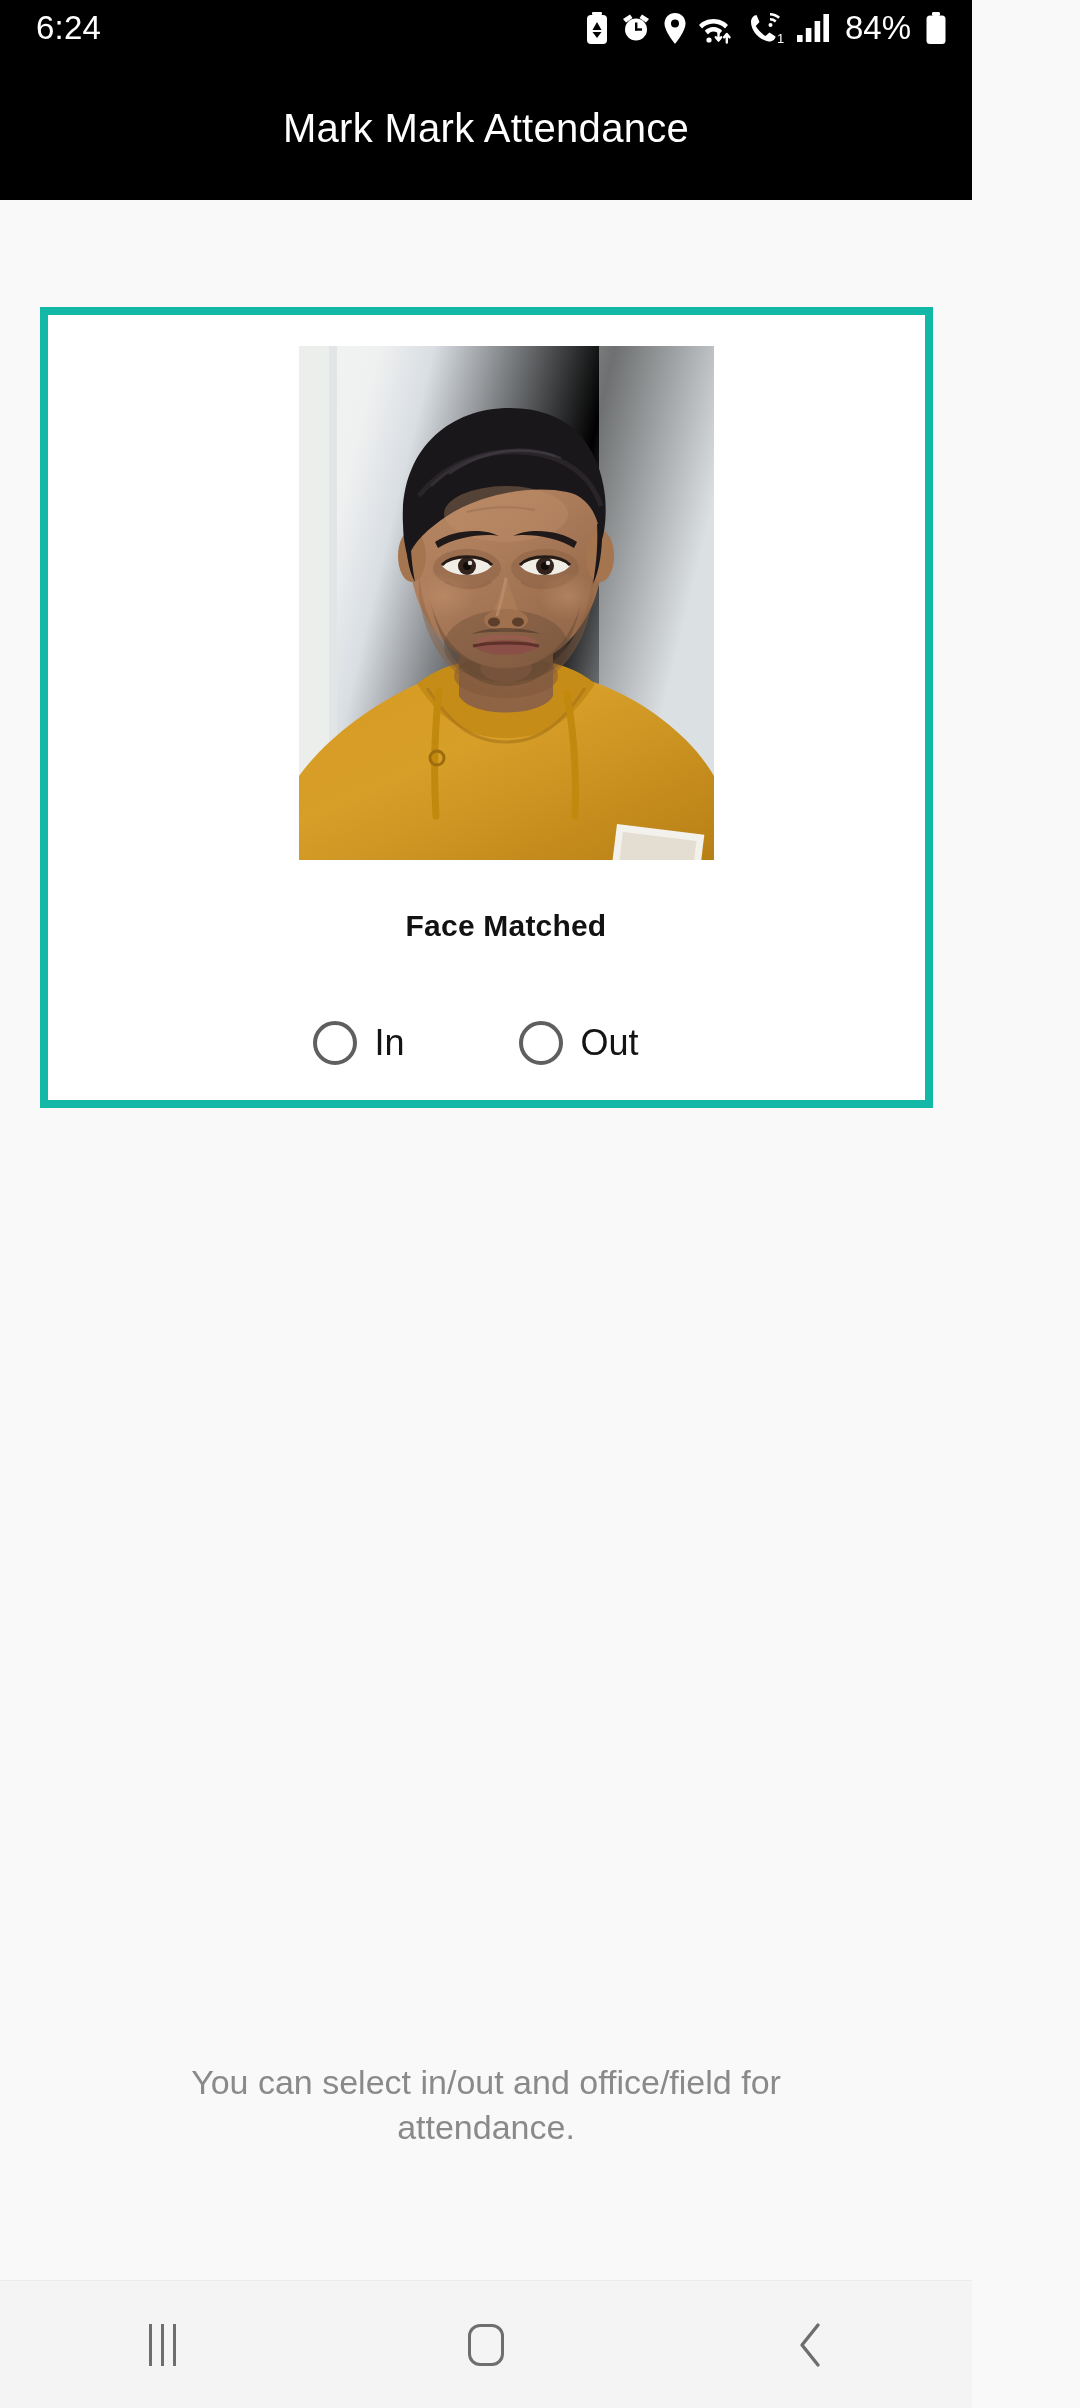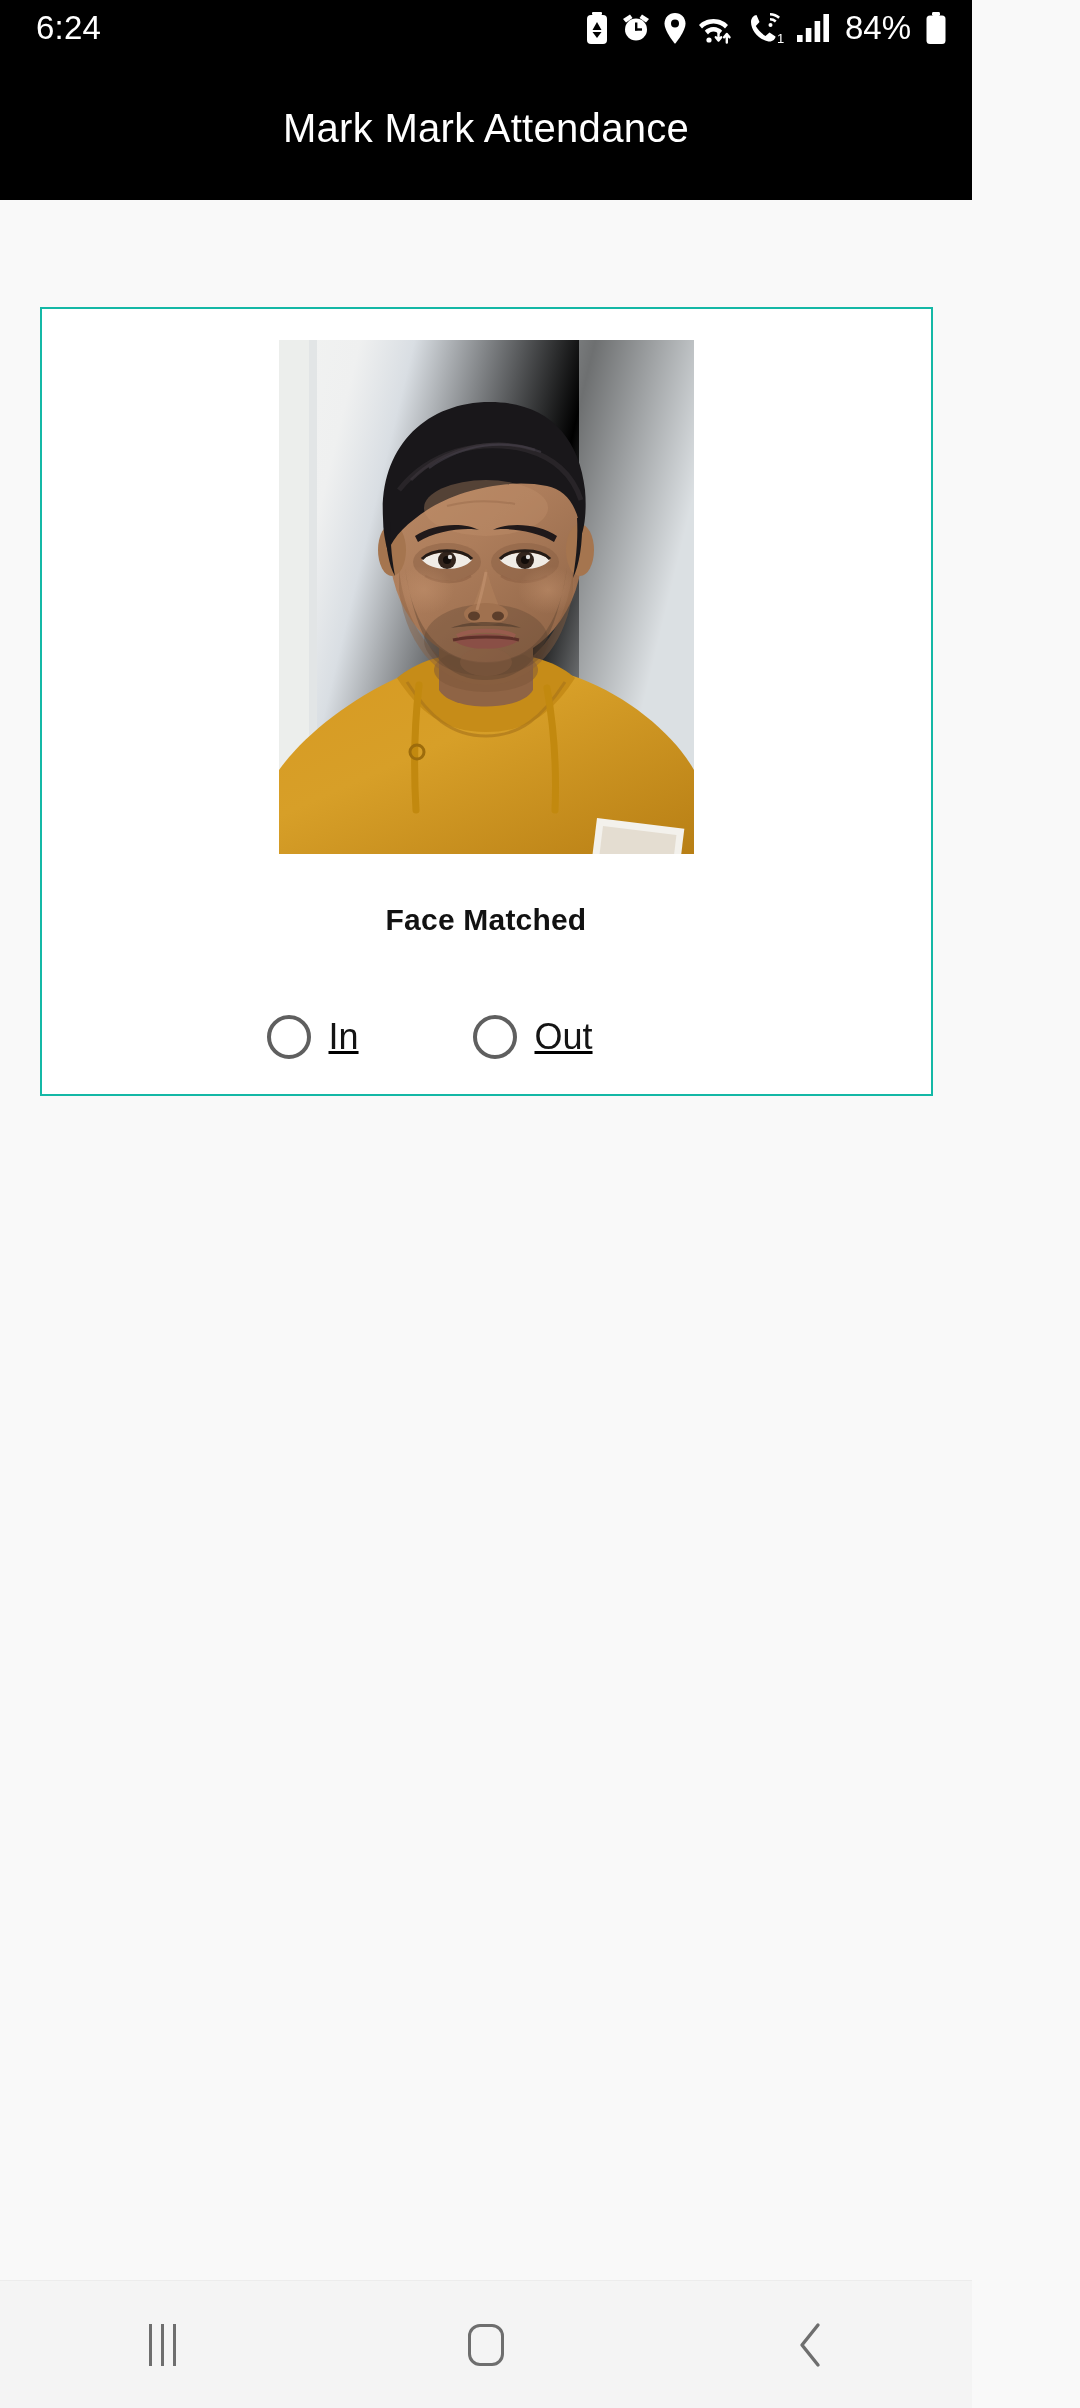--- a/index.html
+++ b/index.html
@@ -50,24 +50,25 @@
   
   .content {
     flex:1; position:relative;
     background:#f9f9f9;
     display:flex; flex-direction:column; align-items:center;
   }
 
   .card {
     margin-top:107px;
     width:893px;
-    border:2px solid #14b8a6;
+    border:8px solid #14b8a6;
     background:#fff;
     display:flex; flex-direction:column; align-items:center;
     padding-bottom:35px;
+    padding-left:40px;
   }
 
   
   .photo-wrap {
     margin-top:31px;
     width:415px; height:514px;
     overflow:hidden;
     position:relative;
     background:#d7dce0;
   }
@@ -77,21 +78,20 @@
     margin-top:49px;
     font-size:30px; font-weight:bold; color:#121212;
     letter-spacing:.2px;
   }
 
   
   .radio-rows { width:100%; margin-top:78px; }
   .radio-row {
     display:flex; align-items:flex-end;
     padding-left:225px;
-    text-decoration:underline;
   }
   .radio-row + .radio-row { margin-top:48px; }
   .radio-opt {
     display:flex; align-items:center; gap:18px;
     cursor:pointer;
   }
   .radio-row .radio-opt:first-child { width:206px; }
 
   .radio-circle {
     width:44px; height:44px; border-radius:50%;
@@ -350,20 +350,21 @@
             <span class="radio-circle"></span>
             <span class="radio-label">Out</span>
           </div>
         </div>
 
 
       </div>
 
     </div>
 
+    <div class="hint">You can select in/out and office/field for attendance.</div>
   </div>
 
   <div class="nav-bar">
     <div class="nav-btn">
       <span class="nav-recents">
           <i></i>
           <i></i>
           <i></i>
         </span>
     </div>

